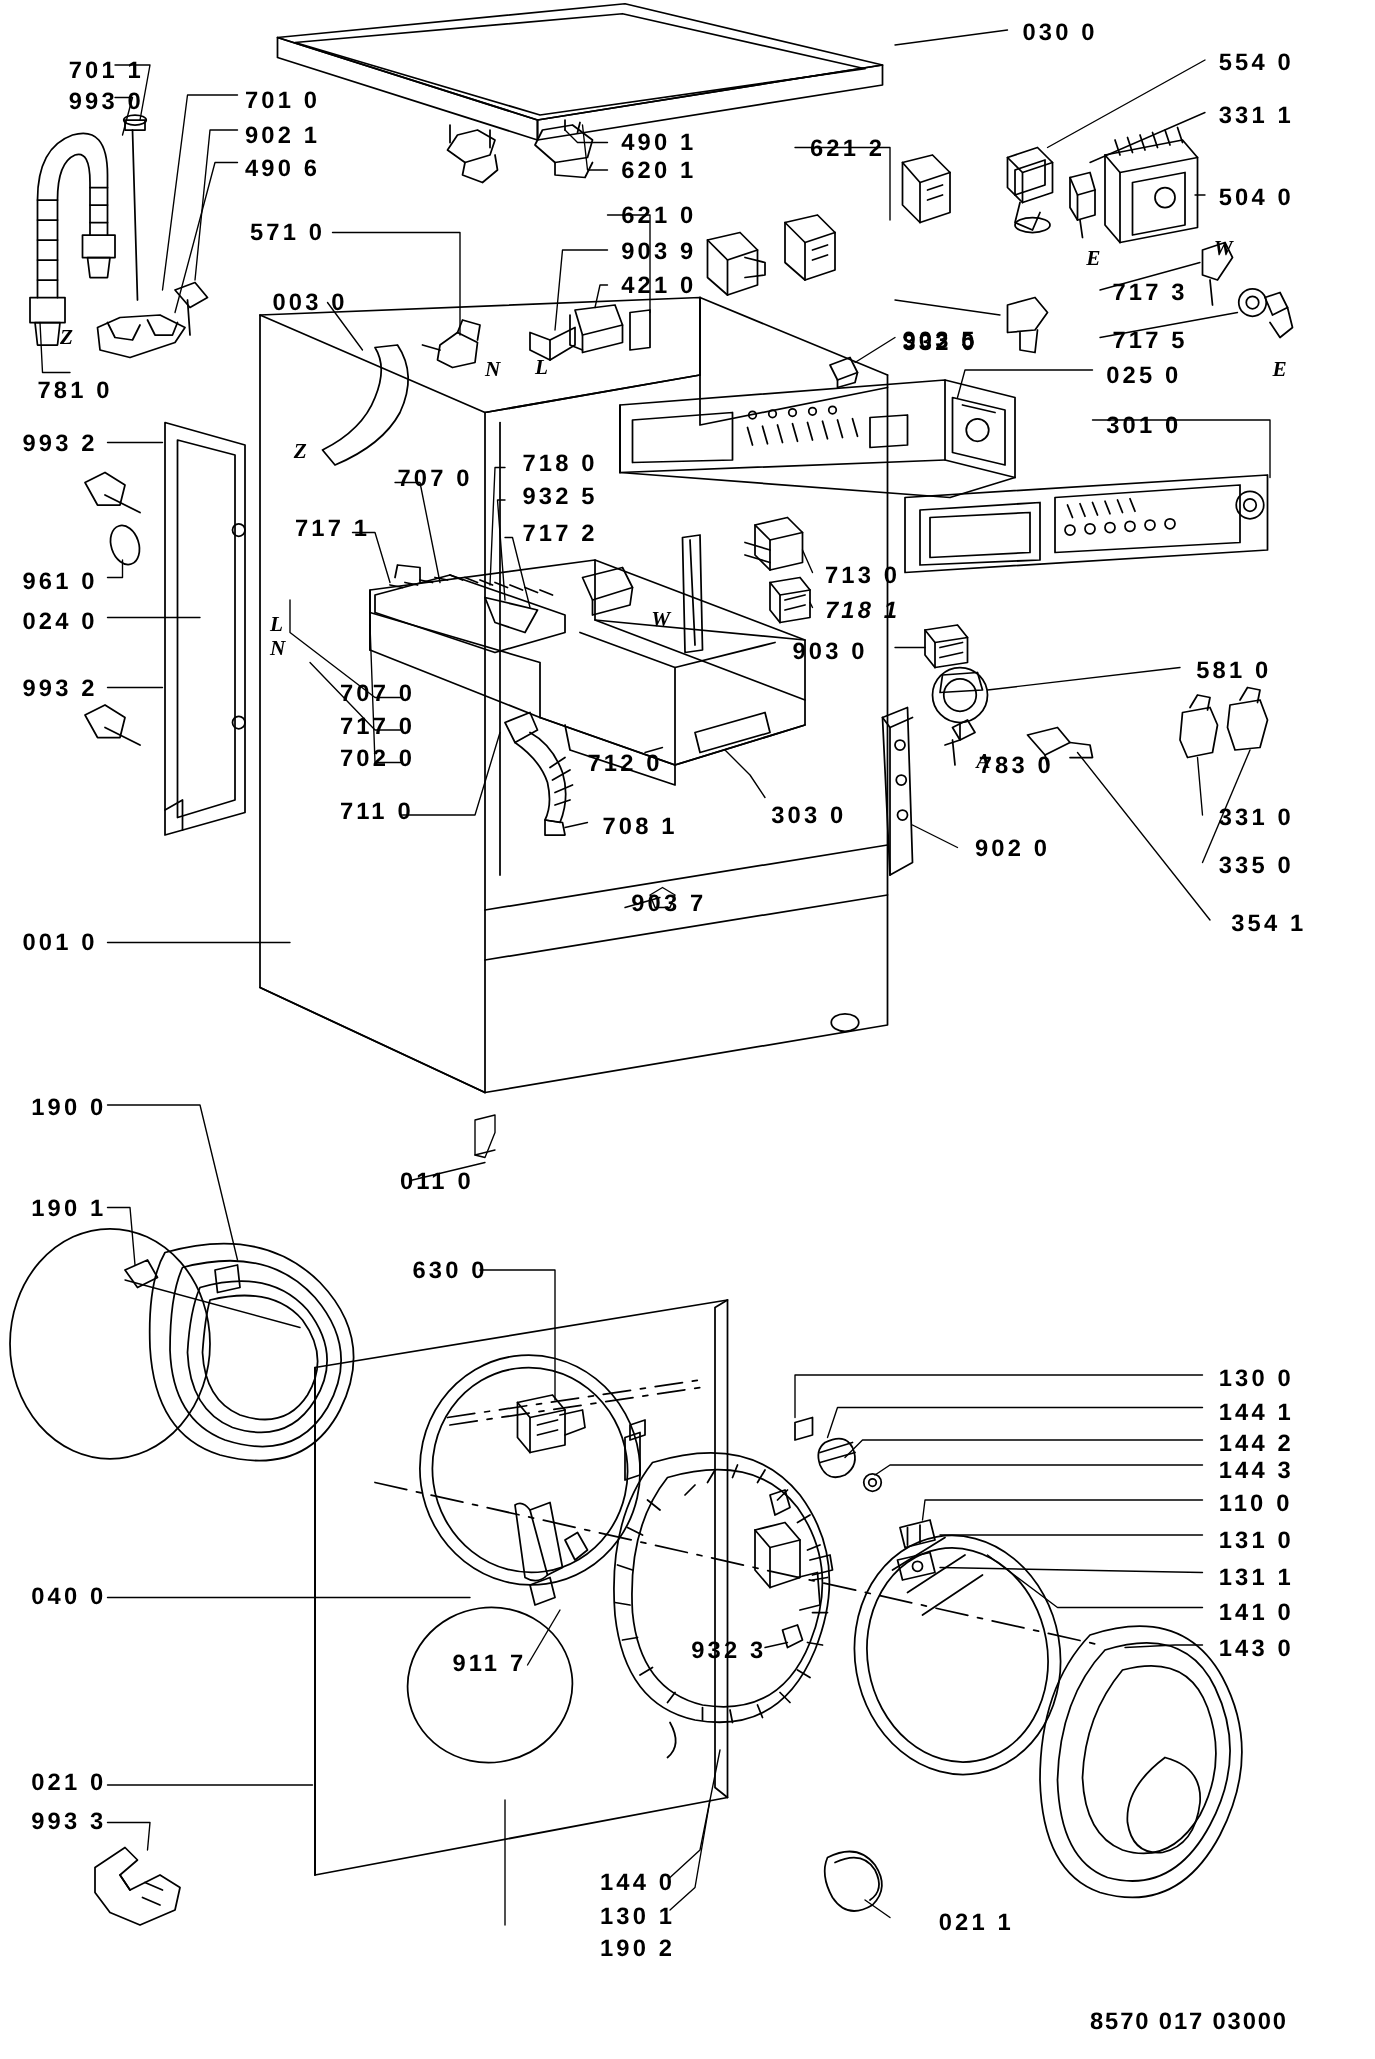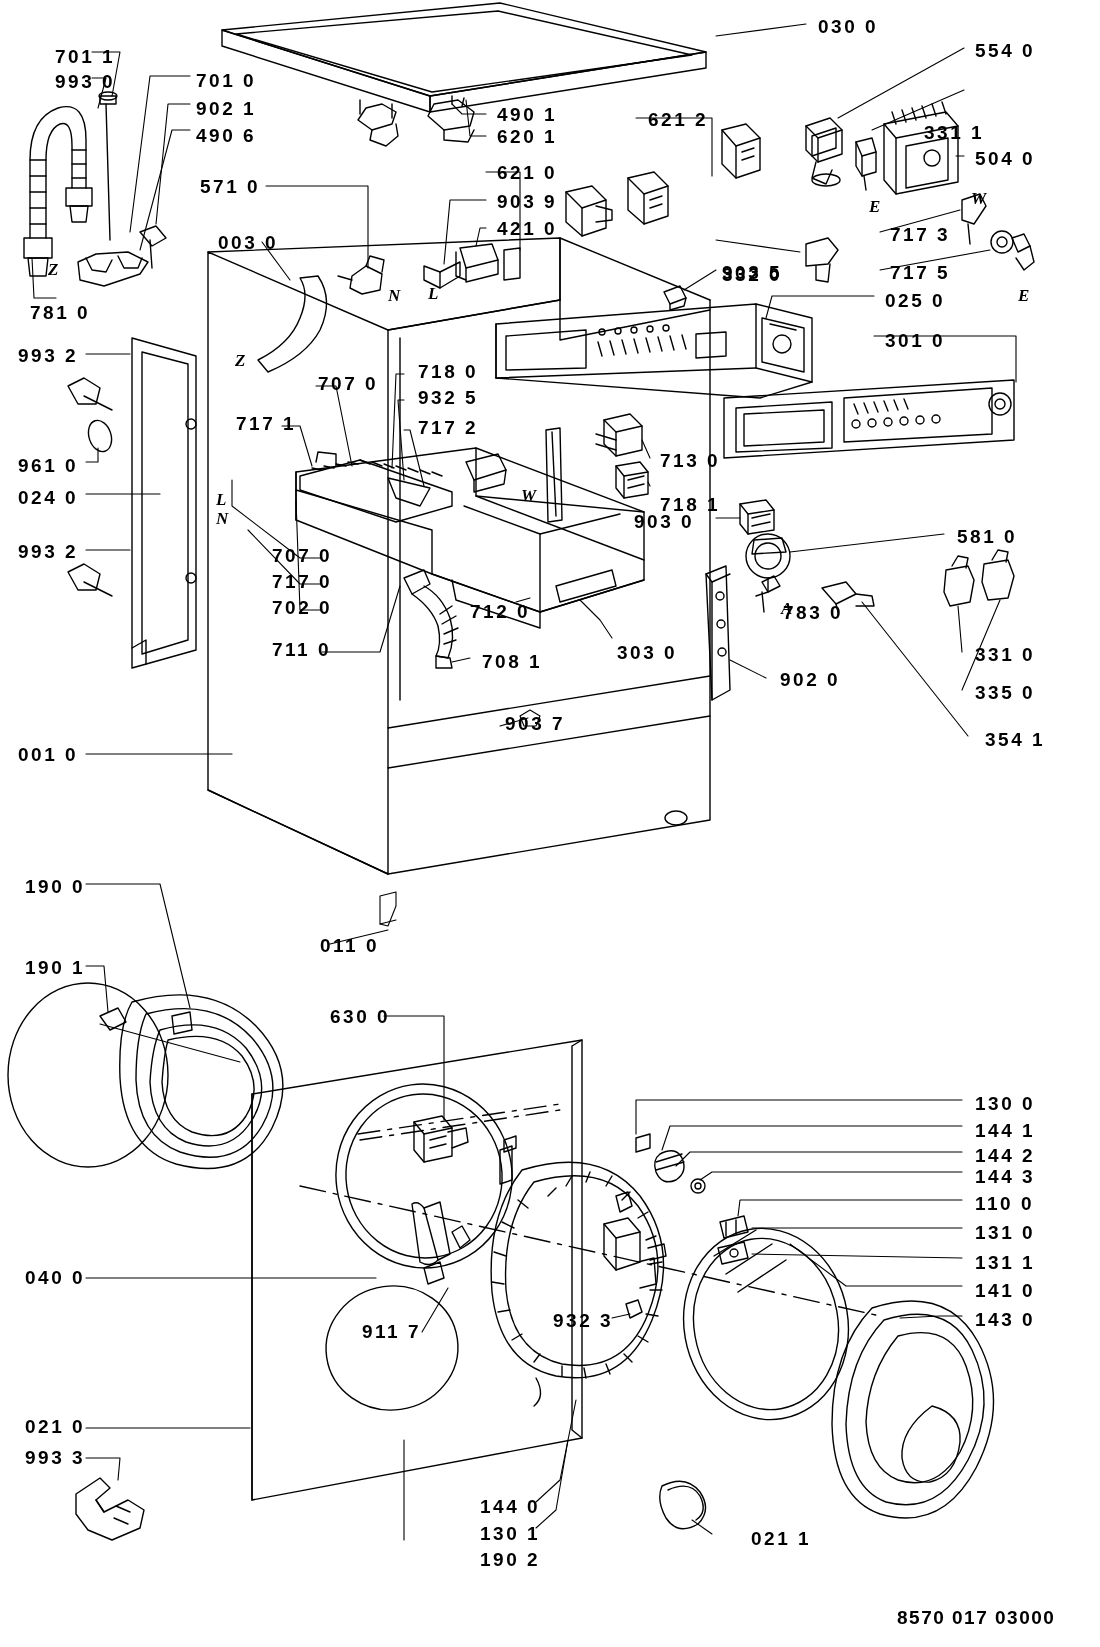--- a/index.html
+++ b/index.html
@@ -476,21 +476,21 @@
       </g>
       <g stroke-width="1.1">
         <path d="M86 1458 L120 1458 L118 1480"></path>
       </g>
 
     </g>
   </svg>
 
   <div class="lbl" style="left:818px; top:17px;">030 0</div>
   <div class="lbl" style="left:975px; top:41px;">554 0</div>
-  <div class="lbl" style="left:924px; top:83px;margin-top:40px;">331 1</div>
+  <div class="lbl" style="left:975px; top:83px;">331 1</div>
   <div class="lbl" style="left:55px; top:47px;">701 1</div>
   <div class="lbl" style="left:55px; top:72px;">993 0</div>
   <div class="lbl" style="left:196px; top:71px;">701 0</div>
   <div class="lbl" style="left:196px; top:99px;">902 1</div>
   <div class="lbl" style="left:196px; top:126px;">490 6</div>
   <div class="lbl" style="left:497px; top:105px;">490 1</div>
   <div class="lbl" style="left:497px; top:127px;">620 1</div>
   <div class="lbl" style="left:648px; top:110px;">621 2</div>
   <div class="lbl" style="left:975px; top:149px;">504 0</div>
   <div class="lbl" style="left:497px; top:163px;">621 0</div>
@@ -507,21 +507,21 @@
   <div class="lbl" style="left:885px; top:331px;">301 0</div>
   <div class="lbl" style="left:18px; top:346px;">993 2</div>
   <div class="lbl" style="left:418px; top:362px;">718 0</div>
   <div class="lbl" style="left:318px; top:374px;">707 0</div>
   <div class="lbl" style="left:418px; top:388px;">932 5</div>
   <div class="lbl" style="left:236px; top:414px;">717 1</div>
   <div class="lbl" style="left:418px; top:418px;">717 2</div>
   <div class="lbl" style="left:18px; top:456px;">961 0</div>
   <div class="lbl" style="left:660px; top:451px;">713 0</div>
   <div class="lbl" style="left:18px; top:488px;">024 0</div>
-  <div class="lbl" style="left:660px; top:495px;">718 1</div>
+  <div class="lbl" style="left:660px; top:479px;font-style:italic;">718 1</div>
   <div class="lbl" style="left:634px; top:512px;">903 0</div>
   <div class="lbl" style="left:18px; top:542px;">993 2</div>
   <div class="lbl" style="left:272px; top:546px;">707 0</div>
   <div class="lbl" style="left:957px; top:527px;">581 0</div>
   <div class="lbl" style="left:272px; top:572px;">717 0</div>
   <div class="lbl" style="left:272px; top:598px;">702 0</div>
   <div class="lbl" style="left:470px; top:602px;">712 0</div>
   <div class="lbl" style="left:783px; top:603px;">783 0</div>
   <div class="lbl" style="left:975px; top:645px;">331 0</div>
   <div class="lbl" style="left:272px; top:640px;">711 0</div>
@@ -560,15 +560,15 @@
   <div class="mark" style="left:428px; top:285px;">L</div>
   <div class="mark" style="left:869px; top:198px;">E</div>
   <div class="mark" style="left:971px; top:190px;">W</div>
   <div class="mark" style="left:1018px; top:287px;">E</div>
   <div class="mark" style="left:235px; top:352px;">Z</div>
   <div class="mark" style="left:521px; top:487px;">W</div>
   <div class="mark" style="left:216px; top:491px;">L</div>
   <div class="mark" style="left:216px; top:510px;">N</div>
   <div class="mark" style="left:781px; top:600px;">A</div>
 
-  <div class="docid" style="left:897px; top:1607px;">8570 017 03000</div>
+  <div class="docid" style="left:872px; top:1607px;">8570 017 03000</div>
 
 </div>
 
 </body></html>

